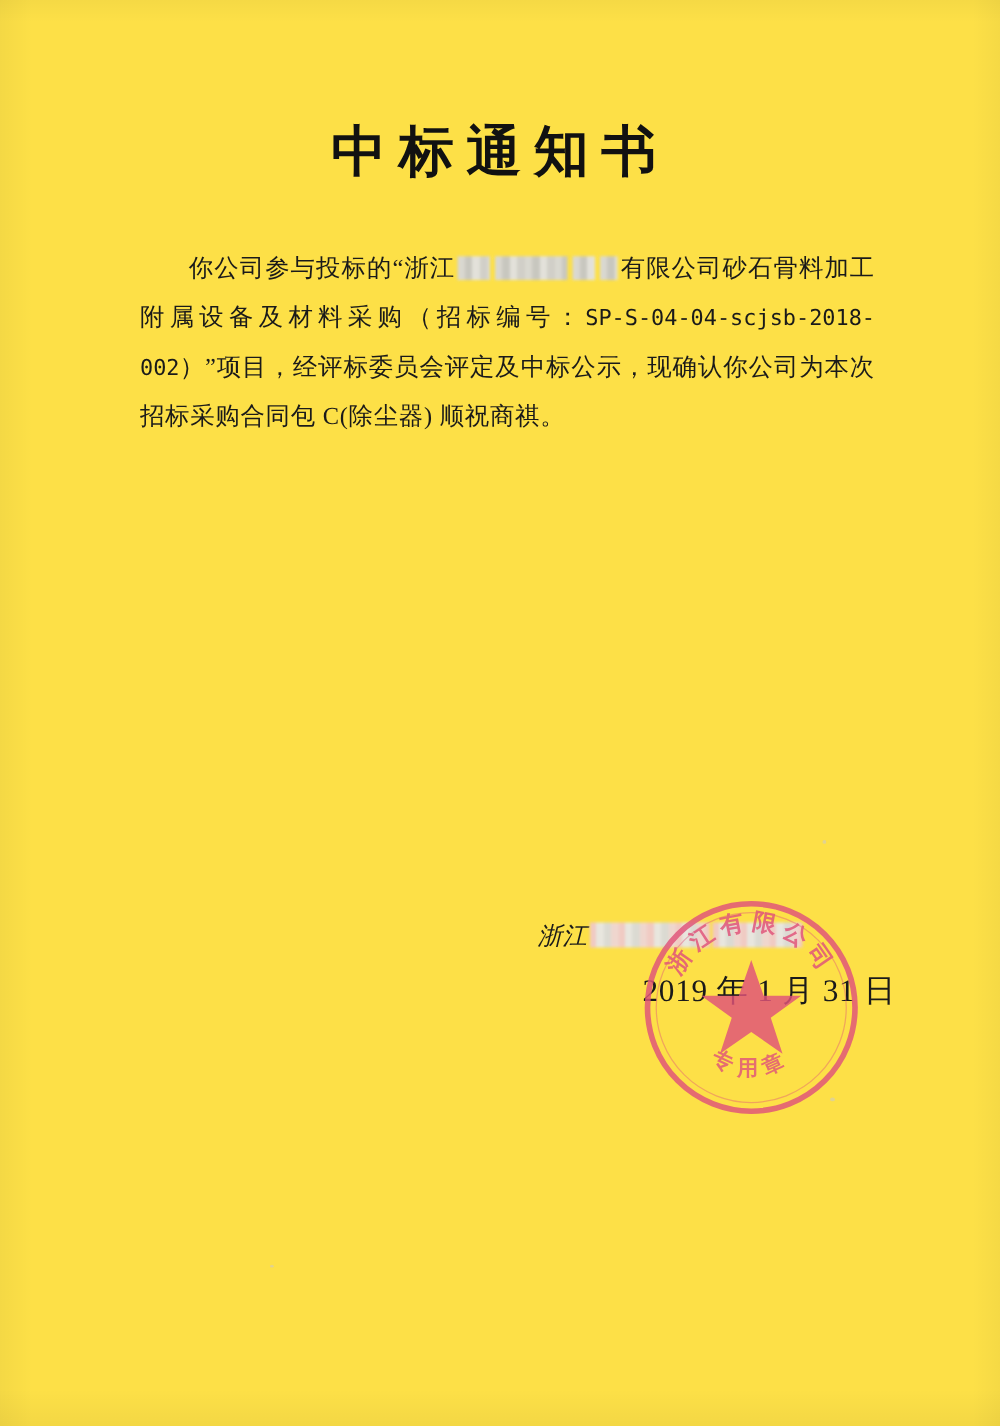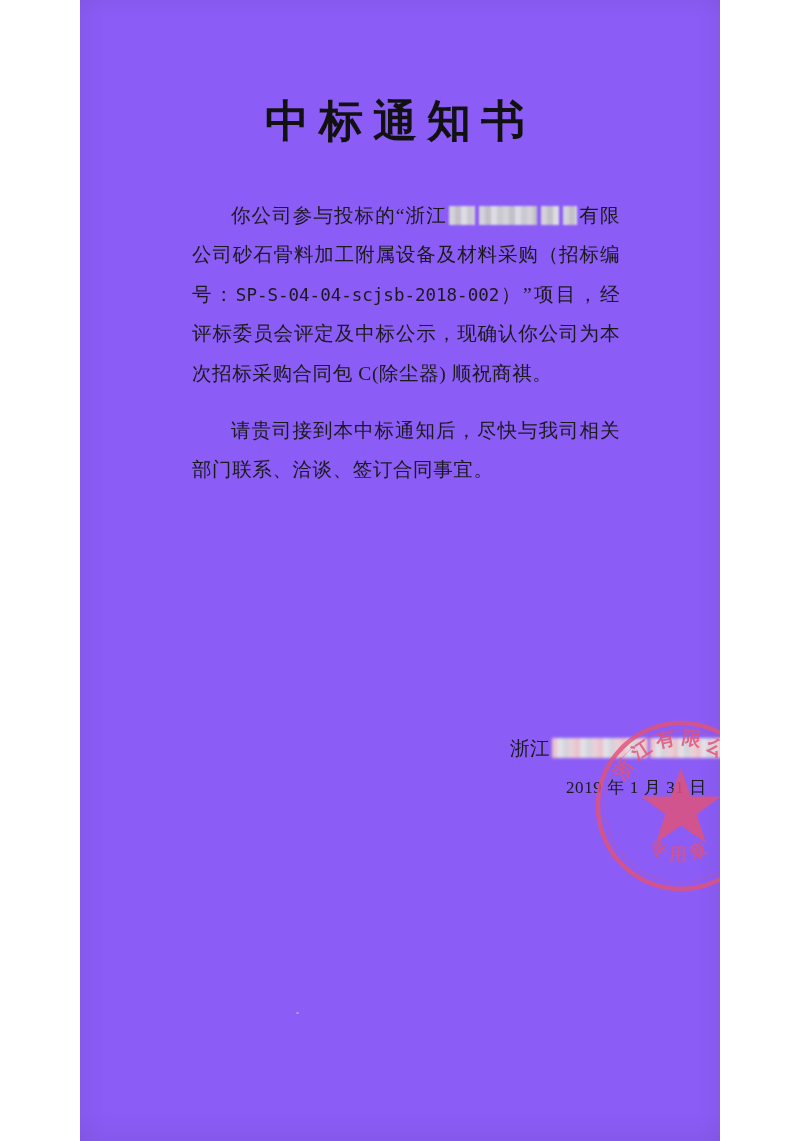--- a/index.html
+++ b/index.html
@@ -6,24 +6,24 @@
     margin: 0;
     padding: 0;
     background: #ffffff;
   }
   body {
     font-family: "Liberation Serif", "DejaVu Serif", serif;
     color: #1a1a1a;
   }
   .page {
     position: relative;
-    width: 640px;
+    width: 800px;
     height: 1141px;
     margin: 0 auto;
-    background: #8b5cf6;
+    background: #fde047;
     overflow: hidden;
   }
   
   .page::before {
     content: "";
     position: absolute;
     inset: 0;
     background:
       linear-gradient(to right, rgba(0,0,0,0.035) 0px, rgba(0,0,0,0) 26px),
       linear-gradient(to left, rgba(0,0,0,0.03) 0px, rgba(0,0,0,0) 22px),
@@ -94,41 +94,42 @@
   .sign-block {
     position: absolute;
     left: 430px;
     top: 735px;
     font-size: 19.5px;
     letter-spacing: 0.6px;
   }
   .sign-line {
     white-space: nowrap;
     margin-bottom: 14px;
+    font-style: italic;
   }
   .sign-redact {
     display: inline-block;
     vertical-align: -3px;
     height: 20px;
     margin-left: 2px;
     background:
       repeating-linear-gradient(90deg,
         #f0c9c9 0px, #f0c9c9 5px,
         #e7e7e7 5px, #e7e7e7 11px,
         #dadada 11px, #dadada 17px,
         #efd6d6 17px, #efd6d6 23px);
     filter: blur(1.4px);
     opacity: 0.95;
   }
   .sign-redact.a { width: 96px; }
   .sign-redact.b { width: 72px; }
   .date-line {
-    margin-left: 56px;
+    margin-left: 84px;
     white-space: nowrap;
-    font-size: 17px;
+    font-size: 25px;
   }
   .date-line .num {
     font-family: "Liberation Serif", serif;
   }
 
   
   .seal {
     position: absolute;
     left: 513px;
     top: 718px;
@@ -151,21 +152,20 @@
 
 <div class="page">
 
   <div class="doc-title">中标通知书</div>
 
   <div class="body-block">
 
 
     <p class="para"><span>你公司参与投标的“浙江</span><span class="redact w1"></span><span class="redact w2"></span><span class="redact w3"></span><span class="redact w4"></span><span>有限公司砂石骨料加工附属设备及材料采购（招标编号：</span><span class="mono">SP-S-04-04-scjsb-2018-002</span><span>）”项目，经评标委员会评定及中标公示，现确认你公司为本次招标采购合同包 C(除尘器) 顺祝商祺。</span></p>
 
-    <p class="para gap-lg">请贵司接到本中标通知后，尽快与我司相关部门联系、洽谈、签订合同事宜。</p>
 
 
   </div>
 
   <div class="sign-block">
     <div class="sign-line"><span>浙江</span><span class="sign-redact a"></span><span class="sign-redact b"></span></div>
     <div class="date-line"><span class="num">2019</span>&nbsp;<span>年</span>&nbsp;<span class="num">1</span>&nbsp;<span>月</span>&nbsp;<span class="num">31</span>&nbsp;<span>日</span></div>
   </div>
 
   <div class="seal">

